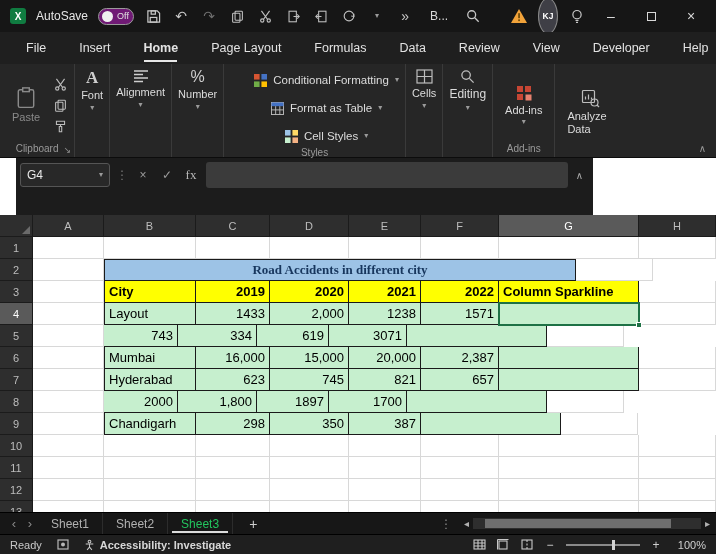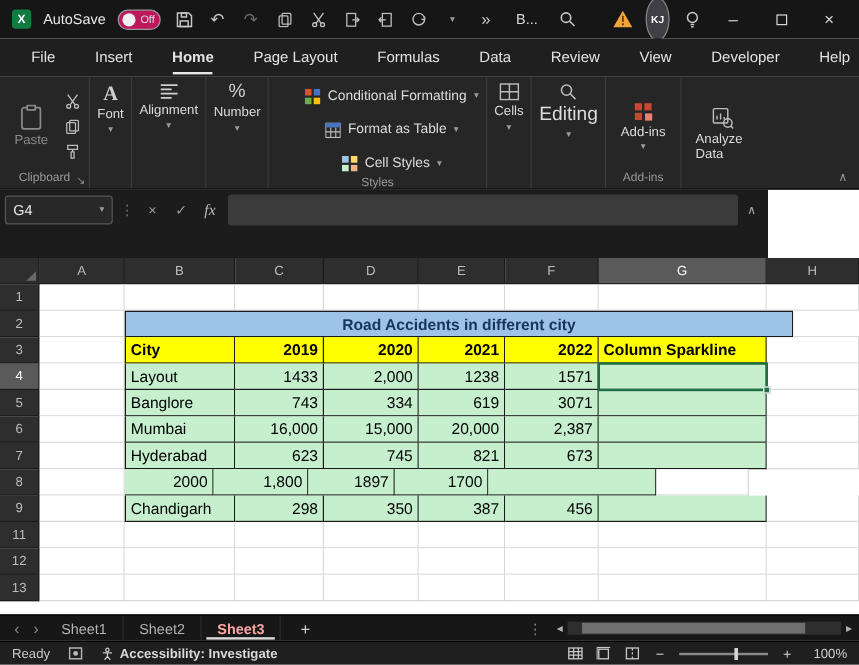--- a/index.html
+++ b/index.html
@@ -5,21 +5,21 @@
   * { margin:0; padding:0; box-sizing:border-box; }
   body { background:#000; font-family:"Liberation Sans", sans-serif; }
   .app { position:relative; width:716px; height:554px; overflow:hidden; background:#fff;
          font-family:"Liberation Sans", sans-serif; color:#e6e6e6; }
 
   
   .titlebar { position:absolute; top:0; left:0; width:716px; height:32px; background:#161616;
               display:flex; align-items:center; padding:0 10px; gap:10px; font-size:12px; }
   .xlogo { width:16px; height:16px; background:#107C41; border-radius:3px; color:#fff;
            font-size:10px; font-weight:bold; display:flex; align-items:center; justify-content:center; }
-  .toggle { width:36px; height:17px; border:1px solid #9a9a9a; border-radius:9px; background:#be185d;
+  .toggle { width:36px; height:17px; border:1px solid #9a9a9a; border-radius:9px; background:#701a75;
             display:flex; align-items:center; padding:0 3px; gap:4px; cursor:pointer; }
   .knob { width:11px; height:11px; border-radius:50%; background:#f0f0f0; }
   .toggle .st { font-size:9px; color:#e0e0e0; }
   .tico { color:#c8c8c8; display:flex; align-items:center; justify-content:center; width:18px; height:18px; }
   .tico.dim { color:#6e6e6e; }
   .glyph { font-size:14px; line-height:1; }
   .fname { color:#d8d8d8; margin-left:6px; }
   .avatar { width:20px; height:36px; border-radius:50%; background:#3f3f46; border:1px solid #8a8a8a;
             color:#fff; font-size:8.5px; font-weight:bold; display:flex; align-items:center; justify-content:center; }
   .winbtn { width:30px; height:24px; display:flex; align-items:center; justify-content:center; color:#d8d8d8; }
@@ -50,67 +50,67 @@
   .collapsedgrp .gbody { flex-direction:column; gap:3px; }
   .launcher { position:absolute; right:3px; bottom:2px; font-size:9px; color:#8f8f8f; cursor:pointer; }
   .stylerow { display:flex; align-items:center; gap:6px; font-size:11.5px; color:#dcdcdc;
               height:22px; cursor:pointer; white-space:nowrap;padding-left:24px; }
   .styles-body { display:flex; flex-direction:column; justify-content:center; }
   .fonticonA { font-size:17px; font-weight:bold; color:#cfcfcf; font-family:"Liberation Serif", serif; line-height:1; }
   .pct { font-size:16px; color:#cfcfcf; line-height:1; }
   .collapse-ribbon { position:absolute; right:10px; bottom:3px; color:#9a9a9a; font-size:10px; cursor:pointer; }
 
   
-  .fbar { position:absolute; top:158px; left:0; width:640px; height:57px; background:#1c1c1c; }
+  .fbar { position:absolute; top:158px; left:16px; width:577px; height:57px; background:#1c1c1c; }
   .fbar-row { display:flex; align-items:center; padding:4px 8px 0 4px; gap:6px; }
   .namebox { width:90px; height:24px; background:#282828; border:1px solid #555; border-radius:3px;
              display:flex; align-items:center; padding:0 6px; font-size:12px; color:#e8e8e8; }
   .namebox .nb-chev { margin-left:auto; }
   .fdots { color:#777; font-size:12px; }
   .fico { width:18px; height:18px; display:flex; align-items:center; justify-content:center;
           color:#9a9a9a; font-size:12px; cursor:pointer; }
-  .fx { font-style:italic; font-family:"Liberation Serif", serif; color:#b8b8b8; font-size:13px; }
+  .fx { font-family:"Liberation Serif", serif; color:#b8b8b8; font-size:13px; }
   .finput { flex:1; height:26px; background:#3b3b3b; border-radius:3px; color:#e8e8e8;
             font-size:12px; padding:0 8px; display:flex; align-items:center; }
   .fexpand { color:#aaa; font-size:10px; padding:0 2px; cursor:pointer; }
 
   
   .sheet { position:absolute; top:215px; left:0; width:716px; height:297px; background:#fff; overflow:hidden; }
   .xrow { display:flex; height:22px; }
   .hc { background:#2e2e2e; color:#bdbdbd; font-size:11px; display:flex; align-items:center;
         justify-content:center; border-right:1px solid #1b1b1b; border-bottom:1px solid #1b1b1b;
         flex-shrink:0; height:22px; cursor:pointer; }
   .hc.sel { background:#5a5a5a; color:#fff; }
   .corner { position:relative; }
   .tri { position:absolute; right:2px; bottom:2px; width:0; height:0;
          border-left:8px solid transparent; border-bottom:8px solid #6a6a6a; }
   .cell { height:22px; background:#fff; border-right:1px solid #d8d8d8; border-bottom:1px solid #d8d8d8;
           font-size:13px; color:#000; display:flex; align-items:center; flex-shrink:0; cursor:cell; }
   .rh { width:33px; } .cA { width:71px; } .cB { width:92px; } .cC { width:74px; } .cD { width:79px; }
-  .cE { width:72px; } .cF { width:78px; } .cG { width:140px; } .cH { width:77px; } .cBG { width:557px; }
+  .cE { width:72px; } .cF { width:78px; } .cG { width:140px; } .cH { width:77px; } .cBG { width:472px;font-family:Liberation Serif, serif; }
   .num { justify-content:flex-end; padding-right:4px; }
   .txt { padding-left:4px; }
   .c-title { background:#9DC3E6; justify-content:center; font-weight:600; color:#17365D;
              border:1px solid #1a1a1a; }
   .c-yellow { background:#FFFF00; font-weight:bold; border-right:1px solid #1a1a1a; border-bottom:1px solid #1a1a1a; }
   .c-green { background:#C6EFCE; border-right:1px solid #1a1a1a; border-bottom:1px solid #1a1a1a; }
   .bl { border-left:1px solid #1a1a1a; }
   .sel-overlay { position:absolute; left:498px; top:87px; width:142px; height:24px;
                  border:2px solid #1E7145; pointer-events:none; }
   .fill-handle { position:absolute; right:-4px; bottom:-4px; width:6px; height:6px;
                  background:#1E7145; border:1px solid #fff; pointer-events:auto; cursor:crosshair; }
 
   
   .tabbar { position:absolute; top:512px; left:0; width:716px; height:22px; background:#171717;
             border-top:1px solid #000; display:flex; align-items:center; font-size:12px; padding:0 6px; }
   .navchev { color:#8a8a8a; width:16px; text-align:center; font-size:13px; cursor:pointer; }
   .stab { padding:0 13px; height:100%; display:flex; align-items:center; color:#b2b2b2;
           cursor:pointer; border-right:1px solid #2c2c2c; }
   .stab:first-of-type { border-left:1px solid #2c2c2c; margin-left:40px; }
-  .stab.active { color:#fca5a5; font-weight:bold; position:relative; }
+  .stab.active { color:#22c55e; font-weight:normal; position:relative; }
   .stab.active::after { content:""; position:absolute; left:4px; right:4px; bottom:1px; height:2px; background:#dcdcdc; }
   .addsheet { margin-left:16px; color:#cfcfcf; font-size:14px; cursor:pointer; }
   .hscroll { margin-left:auto; display:flex; align-items:center; gap:4px; }
   .vdots { color:#8a8a8a; margin-right:8px; cursor:pointer; }
   .sarrow { color:#b0b0b0; font-size:10px; cursor:pointer; }
   .strack { width:228px; height:11px; background:#2e2e2e; position:relative; }
   .sthumb { position:absolute; left:12px; top:1px; width:186px; height:9px; background:#6f6f6f; cursor:grab; }
 
   
   .statusbar { position:absolute; top:534px; left:0; width:716px; height:20px; background:#1f1f1f;
@@ -354,21 +354,21 @@
     </div>
 
     <div class="rgroup collapsedgrp">
       <div class="gbody">
         <span>
           <svg width="15" height="15" viewBox="0 0 16 16" fill="none" stroke="#bdbdbd" stroke-width="1.4">
               <circle cx="6.5" cy="6.5" r="4.5"></circle>
               <path d="M10 10 14.5 14.5"></path>
             </svg>
         </span>
-        <span class="blabel" style="font-size:16px;color:#dcdcdc">Editing</span>
+        <span class="blabel" style="font-size:12px;color:#dcdcdc">Editing</span>
         <span class="chev">▾</span>
       </div>
     </div>
 
     <div class="rgroup">
       <div class="gbody">
         <div class="bigbtn">
           <svg width="18" height="18" viewBox="0 0 18 18">
               <rect x="2" y="2" width="6" height="6" fill="#C74634"></rect>
               <rect x="10" y="2" width="6" height="6" fill="#C74634"></rect>
@@ -473,21 +473,20 @@
       <div class="cell cD c-green num">2,000</div>
       <div class="cell cE c-green num">1238</div>
       <div class="cell cF c-green num">1571</div>
       <div class="cell cG c-green"></div>
       <div class="cell cH"></div>
     </div>
 
     <div class="xrow">
       <div class="hc rh">5</div>
       <div class="cell cA"></div>
-      <div class="cell cB c-green bl txt">Banglore</div>
       <div class="cell cC c-green num">743</div>
       <div class="cell cD c-green num">334</div>
       <div class="cell cE c-green num">619</div>
       <div class="cell cF c-green num">3071</div>
       <div class="cell cG c-green"></div>
       <div class="cell cH"></div>
     </div>
 
     <div class="xrow">
       <div class="hc rh">6</div>
@@ -501,21 +500,21 @@
       <div class="cell cH"></div>
     </div>
 
     <div class="xrow">
       <div class="hc rh">7</div>
       <div class="cell cA"></div>
       <div class="cell cB c-green bl txt">Hyderabad</div>
       <div class="cell cC c-green num">623</div>
       <div class="cell cD c-green num">745</div>
       <div class="cell cE c-green num">821</div>
-      <div class="cell cF c-green num">673</div>
+      <div class="cell cF c-green num">657</div>
       <div class="cell cG c-green"></div>
       <div class="cell cH"></div>
     </div>
 
     <div class="xrow">
       <div class="hc rh">8</div>
       <div class="cell cA"></div>
       <div class="cell cC c-green num">2000</div>
       <div class="cell cD c-green num">1,800</div>
       <div class="cell cE c-green num">1897</div>
@@ -524,25 +523,35 @@
       <div class="cell cH"></div>
     </div>
 
     <div class="xrow">
       <div class="hc rh">9</div>
       <div class="cell cA"></div>
       <div class="cell cB c-green bl txt">Chandigarh</div>
       <div class="cell cC c-green num">298</div>
       <div class="cell cD c-green num">350</div>
       <div class="cell cE c-green num">387</div>
-      <div class="cell cF c-green num">456</div>
       <div class="cell cG c-green"></div>
       <div class="cell cH"></div>
     </div>
 
+    <div class="xrow">
+      <div class="hc rh">10</div>
+      <div class="cell cA"></div>
+        <div class="cell cB"></div>
+        <div class="cell cC"></div>
+        <div class="cell cD"></div>
+        <div class="cell cE"></div>
+        <div class="cell cF"></div>
+        <div class="cell cG"></div>
+        <div class="cell cH"></div>
+    </div>
 
     <div class="xrow">
       <div class="hc rh">11</div>
       <div class="cell cA"></div>
         <div class="cell cB"></div>
         <div class="cell cC"></div>
         <div class="cell cD"></div>
         <div class="cell cE"></div>
         <div class="cell cF"></div>
         <div class="cell cG"></div>

